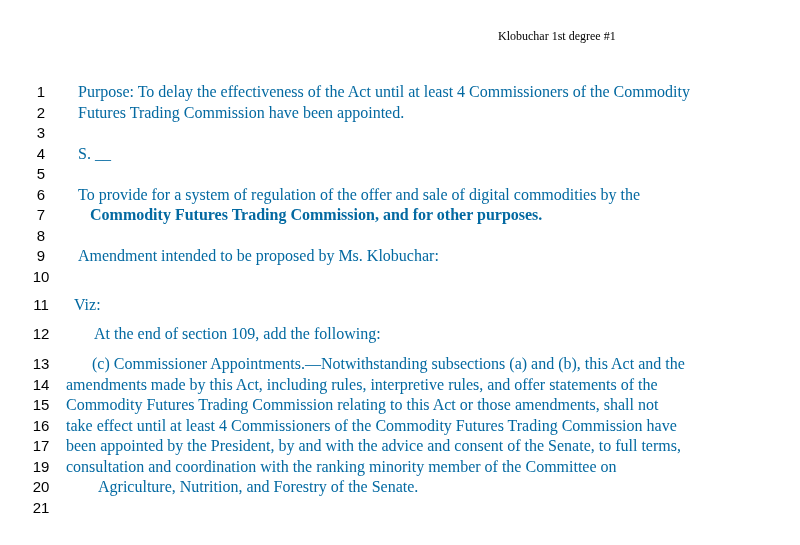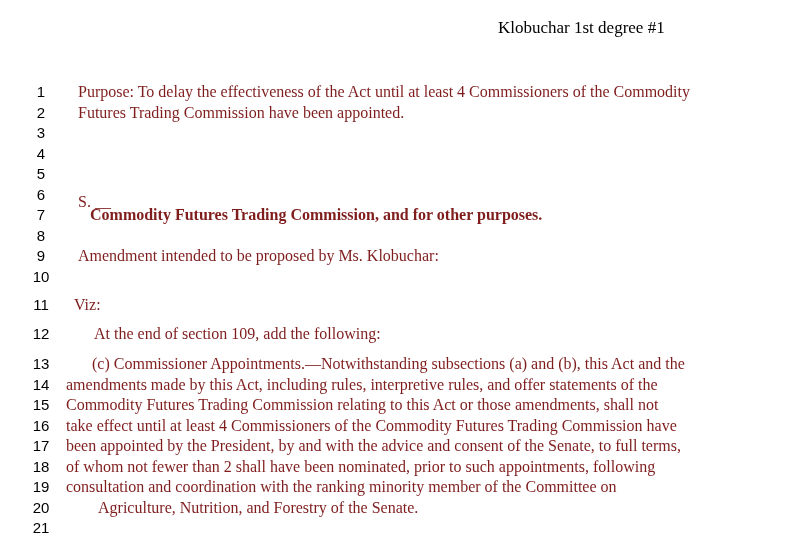--- a/index.html
+++ b/index.html
@@ -10,24 +10,24 @@
   #page {
     position: relative;
     width: 800px;
     height: 545px;
     background: #ffffff;
     color: #000000;
     overflow: hidden;
   }
   #doc-header {
     position: absolute;
-    top: 19px;
+    top: 27px;
     left: 498px;
     font-family: "Liberation Serif", serif;
-    font-size: 17px;
+    font-size: 12px;
     line-height: 18px;
     white-space: pre;
     color: #000000;
   }
   #doc-body {
     position: absolute;
     top: 82px;
     left: 0;
     right: 0;
   }
@@ -45,21 +45,21 @@
     line-height: 20.5px;
     color: #000000;
   }
   .line-text {
     position: absolute;
     top: 0;
     white-space: pre;
     font-family: "Liberation Serif", serif;
     font-size: 16px;
     line-height: 20.5px;
-    color: #7f1d1d;
+    color: #0369a1;
   }
 </style>
 </head>
 <body>
 
 <div id="page">
   <div id="doc-header">Klobuchar 1st degree #1</div>
 
   <div id="doc-body">
       <div class="doc-line">
@@ -69,28 +69,29 @@
       <div class="doc-line">
     <span class="line-num">2</span>
     <span class="line-text" style="left: 78px;">Futures Trading Commission have been appointed.</span>
   </div>
       <div class="doc-line">
     <span class="line-num">3</span>
     <span class="line-text" style="left: 78px;"></span>
   </div>
       <div class="doc-line">
     <span class="line-num">4</span>
-    <span class="line-text" style="left: 78px; margin-top: 48px;">S. __</span>
+    <span class="line-text" style="left: 78px;">S. __</span>
   </div>
       <div class="doc-line">
     <span class="line-num">5</span>
     <span class="line-text" style="left: 78px;"></span>
   </div>
       <div class="doc-line">
     <span class="line-num">6</span>
+    <span class="line-text" style="left: 78px;">To provide for a system of regulation of the offer and sale of digital commodities by the</span>
   </div>
       <div class="doc-line">
     <span class="line-num">7</span>
     <span class="line-text" style="left: 90px; font-weight: bold;">Commodity Futures Trading Commission, and for other purposes.</span>
   </div>
       <div class="doc-line">
     <span class="line-num">8</span>
     <span class="line-text" style="left: 78px;"></span>
   </div>
       <div class="doc-line">
@@ -123,24 +124,20 @@
   </div>
       <div class="doc-line">
     <span class="line-num">16</span>
     <span class="line-text" style="left: 66px; text-align: right;">take effect until at least 4 Commissioners of the Commodity Futures Trading Commission have</span>
   </div>
       <div class="doc-line">
     <span class="line-num">17</span>
     <span class="line-text" style="left: 66px;">been appointed by the President, by and with the advice and consent of the Senate, to full terms,</span>
   </div>
       <div class="doc-line">
-    <span class="line-num">18</span>
-    <span class="line-text" style="left: 66px;">of whom not fewer than 2 shall have been nominated, prior to such appointments, following</span>
-  </div>
-      <div class="doc-line">
     <span class="line-num">19</span>
     <span class="line-text" style="left: 66px;">consultation and coordination with the ranking minority member of the Committee on</span>
   </div>
       <div class="doc-line">
     <span class="line-num">20</span>
     <span class="line-text" style="left: 66px; margin-left: 32px;">Agriculture, Nutrition, and Forestry of the Senate.</span>
   </div>
       <div class="doc-line">
     <span class="line-num">21</span>
     <span class="line-text" style="left: 66px;"></span>

